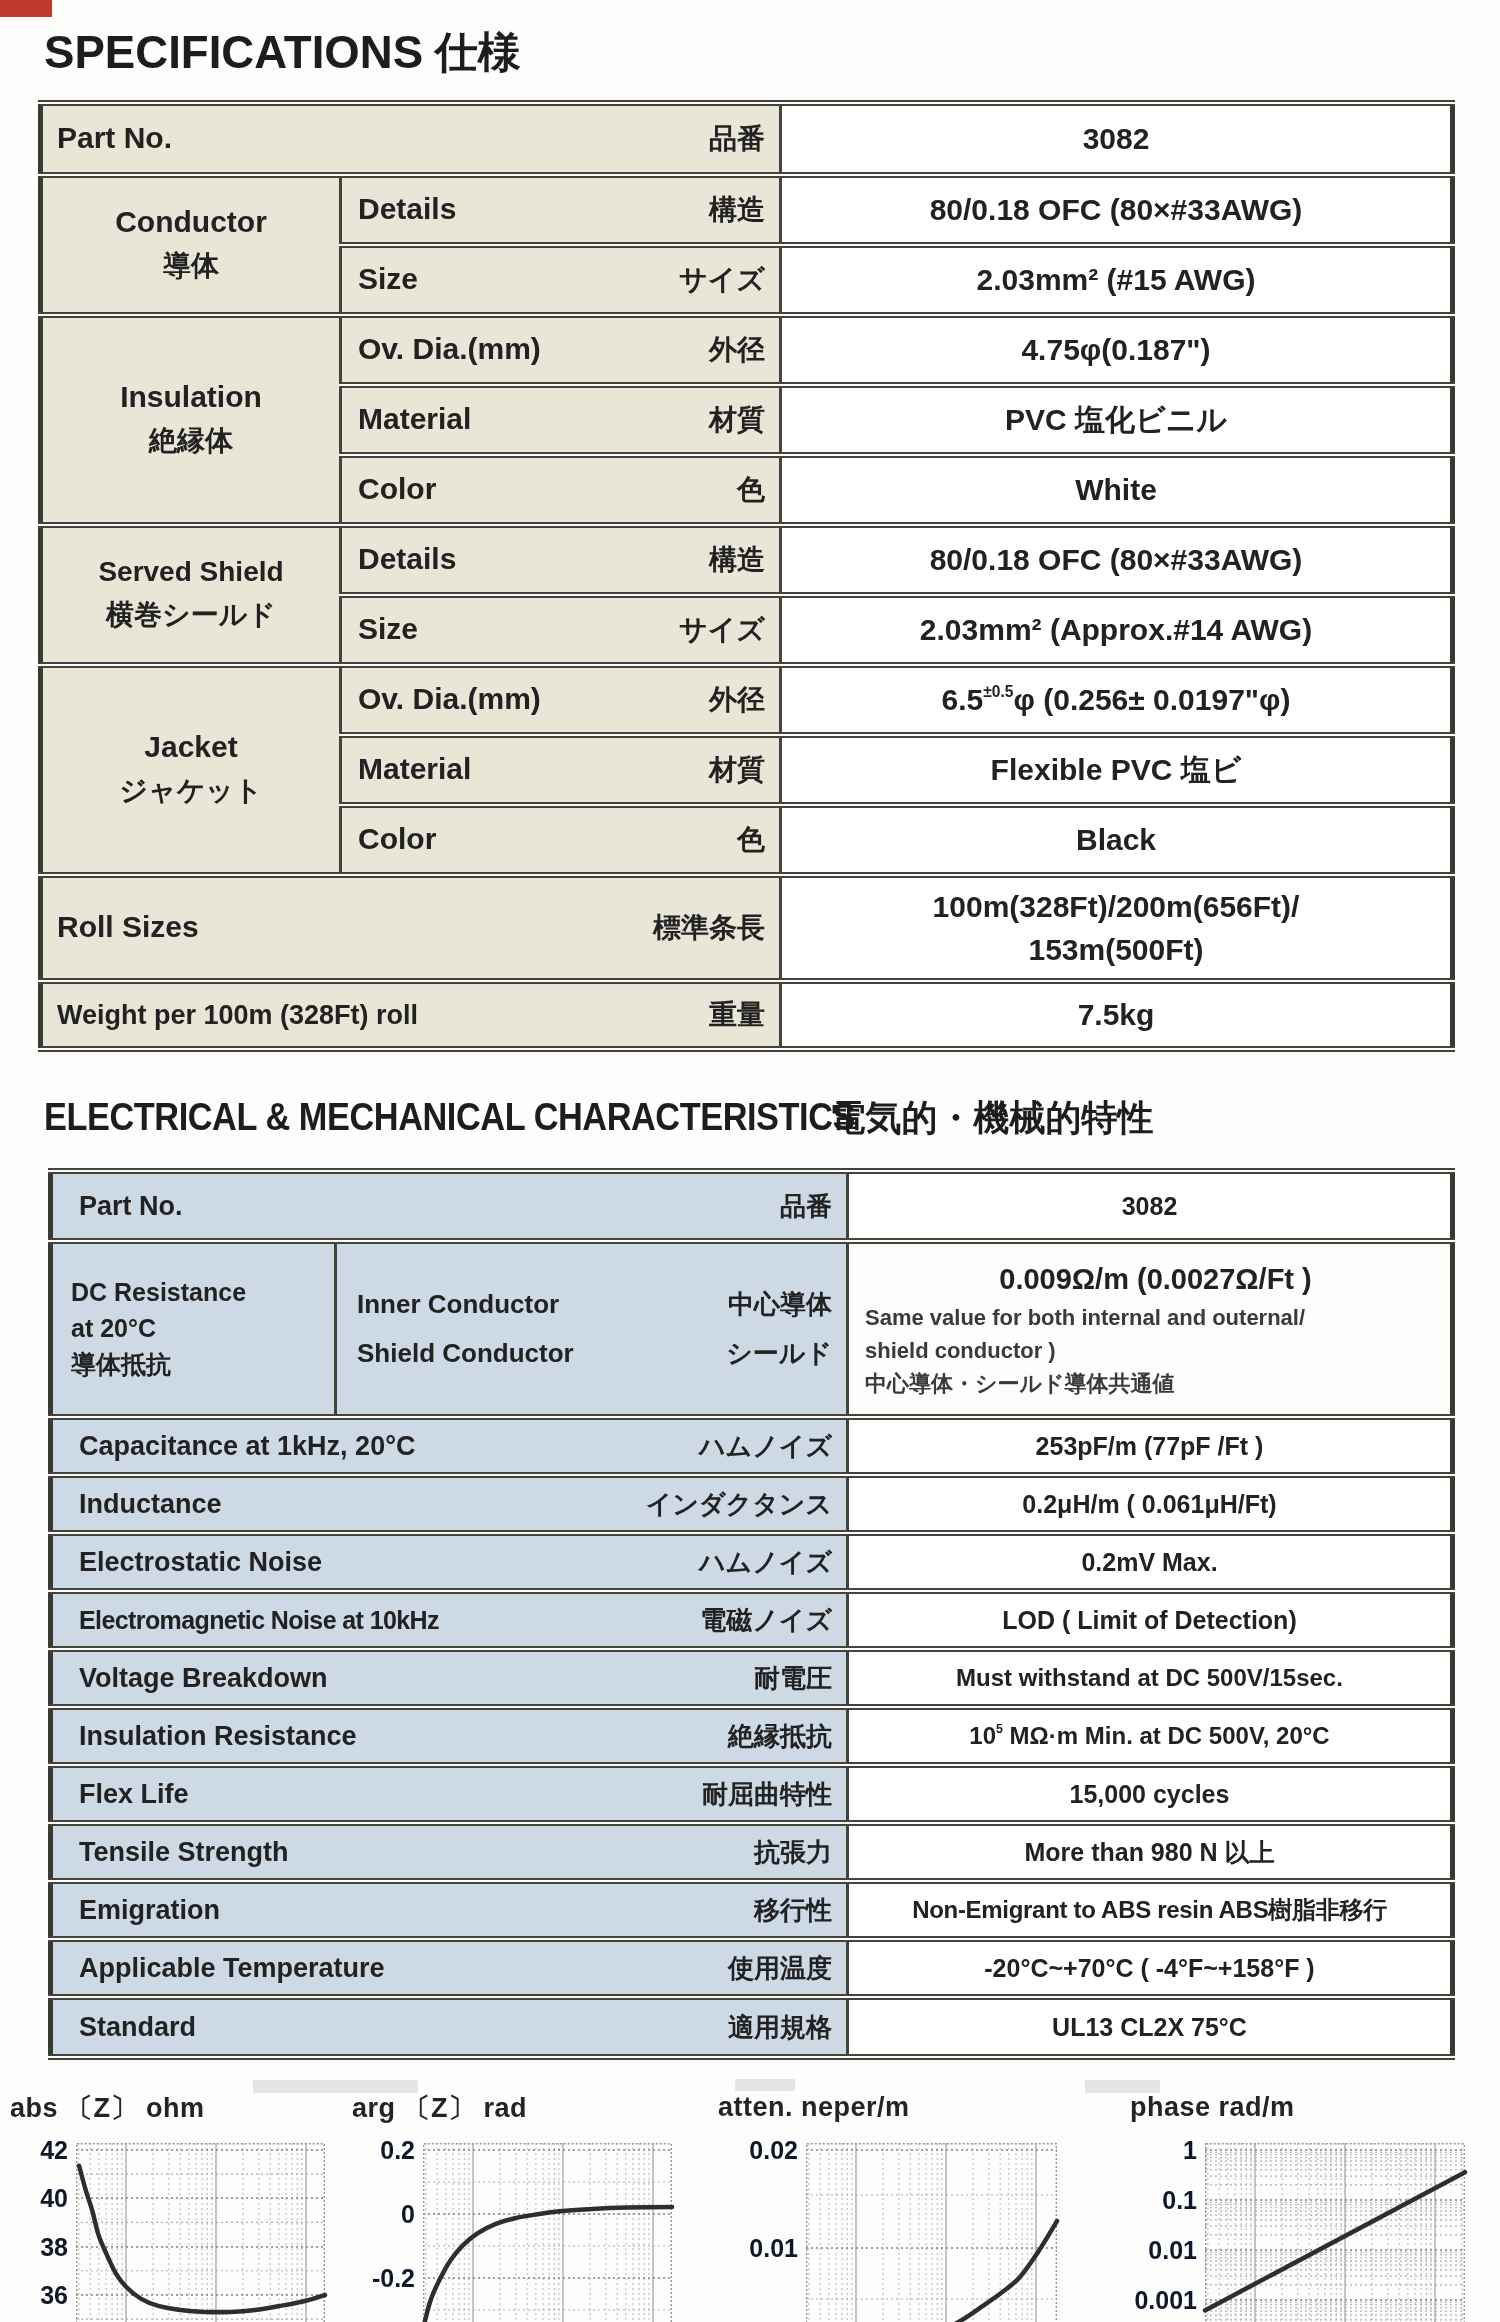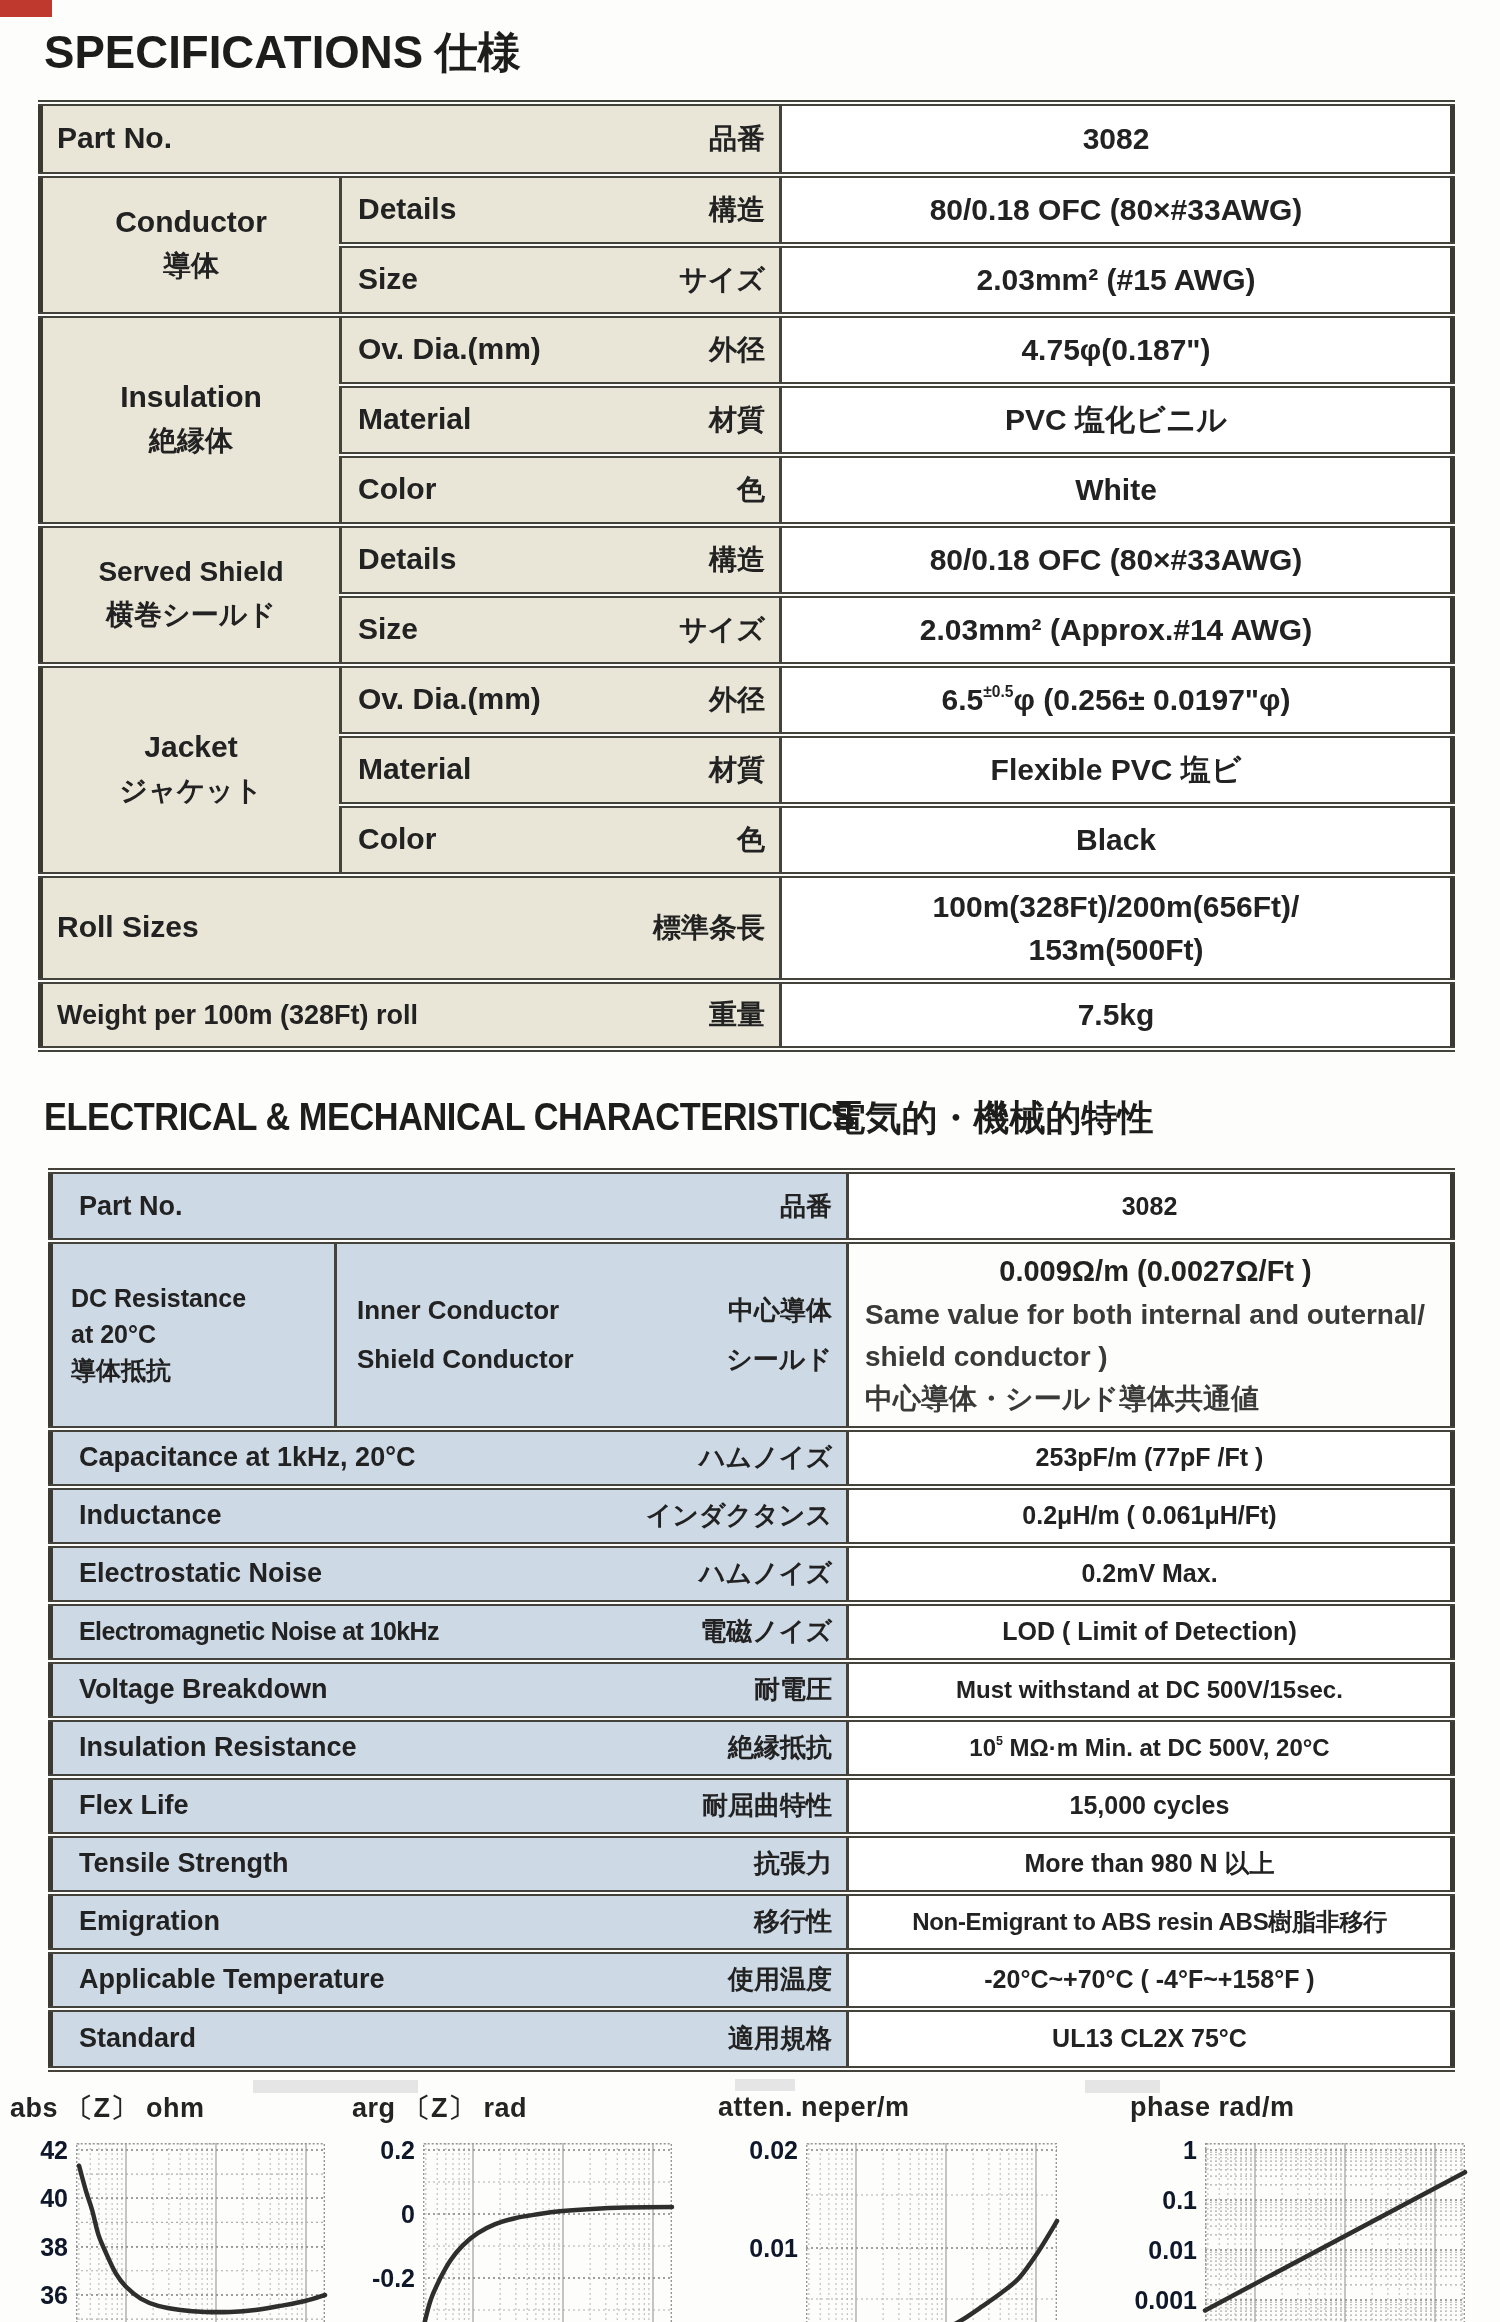--- a/index.html
+++ b/index.html
@@ -44,21 +44,21 @@
   
   .elec{left:48px;top:1168px;width:1407px;font-size:27px;}
   .elec td.lbl{background:#cdd9e4;padding-left:26px;}
   .elec td.val{font-size:25px;background:#fff;padding:0 10px;}
   .elec .jp-l{font-size:26px;}
   .erow{height:58px;}
   .cond{letter-spacing:-0.6px;font-size:25px;}
   .dcl{display:flex;flex-direction:column;gap:2px;font-weight:600;line-height:1.35;font-size:25px;}
   .dc-val{text-align:left;line-height:1.5;padding:6px 4px 6px 16px;}
   .dc-val .l1{display:block;text-align:center;font-size:29px;font-weight:600;}
-  .dc-val .lsm{display:block;font-size:28px;font-weight:600;color:#3a3a3a;}
+  .dc-val .lsm{display:block;font-size:22px;font-weight:600;color:#3a3a3a;}
   .innercell{display:flex;flex-direction:column;gap:14px;font-size:26px;}
   
   .chart-title{font-size:27px;font-weight:600;color:#242424;white-space:nowrap;letter-spacing:0.5px;}
   .t0{left:10px;top:2090px;} .t1{left:352px;top:2090px;} .t2{left:718px;top:2092px;} .t3{left:1130px;top:2092px;}
   .chart{position:absolute;top:2143px;height:200px;}
   .chart svg{position:absolute;left:0;top:0;overflow:visible;}
   .ytick{position:absolute;left:-74px;width:66px;text-align:right;font-size:25px;font-weight:600;
          height:30px;line-height:30px;color:#0f172a;}
 </style>
 </head>

